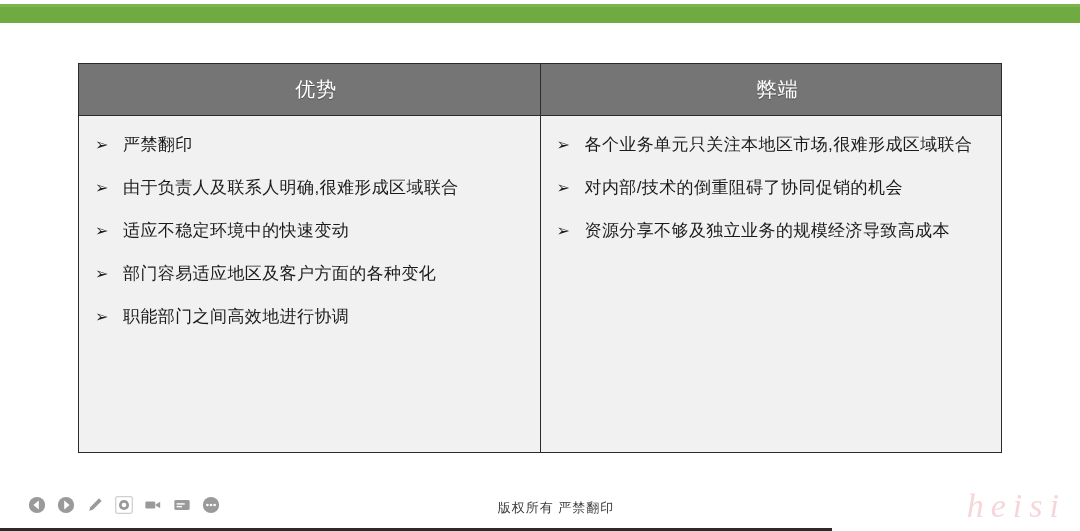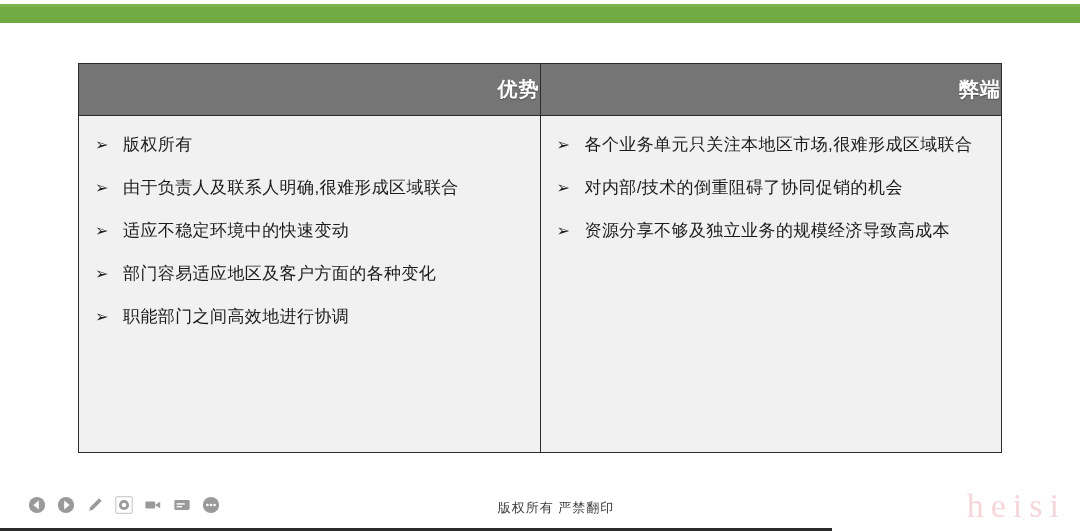--- a/index.html
+++ b/index.html
@@ -59,24 +59,24 @@
   .compare-table th,
   .compare-table td {
     border: 1.6px solid #2b2b2b;
     vertical-align: top;
     padding: 0;
   }
 
   .compare-table th {
     background: #757575;
     color: #ffffff;
-    text-align: right;
+    text-align: center;
     height: 52px;
     font-size: 20px;
-    font-weight: bold;
+    font-weight: normal;
     letter-spacing: 1px;
     padding: 12px 0 0 14px;
     text-shadow: 0 1px 1px rgba(0,0,0,0.35);
   }
 
   .compare-table td {
     background: #f1f1f1;
     height: 336px;
     padding: 12px 10px 0 10px;
   }
@@ -148,20 +148,21 @@
   }
 
   .watermark {
     position: absolute;
     right: 14px;
     top: 2px;
     font-family: "Liberation Serif", "DejaVu Serif", serif;
     font-size: 34px;
     letter-spacing: 7px;
     color: #f6d6da;
+    font-style: italic;
   }
 
   .progress-track {
     position: absolute;
     left: 0;
     top: 528px;
     width: 1080px;
     height: 3px;
     background: #ffffff;
   }
@@ -187,21 +188,21 @@
         <th>优势</th>
         <th>弊端</th>
       </tr>
     </thead>
     <tbody>
       <tr>
         <td>
           <ul class="bullets">
             <li>
               <span class="arrow">➢</span>
-              <span>版权所有</span>
+              <span>严禁翻印</span>
             </li>
             <li>
               <span class="arrow">➢</span>
               <span>由于负责人及联系人明确,很难形成区域联合</span>
             </li>
             <li>
               <span class="arrow">➢</span>
               <span>适应不稳定环境中的快速变动</span>
             </li>
             <li>

